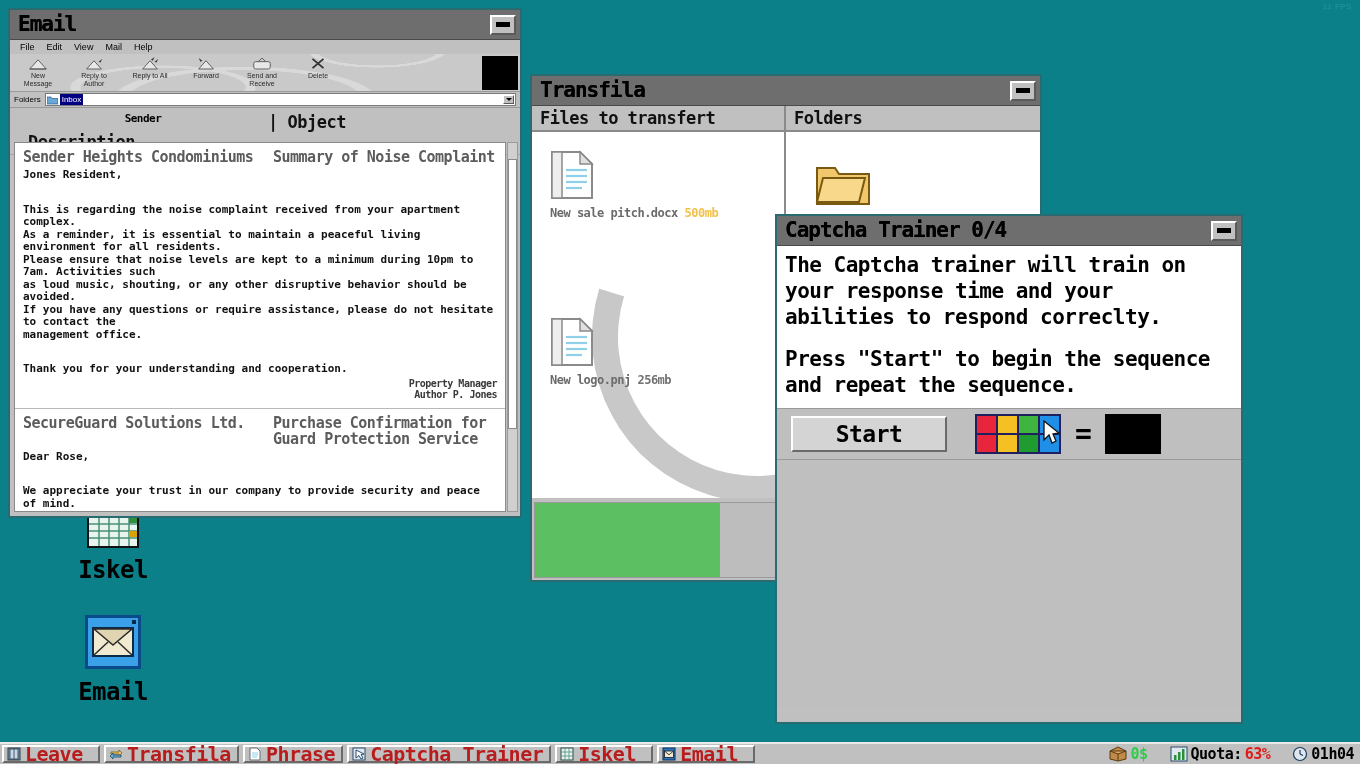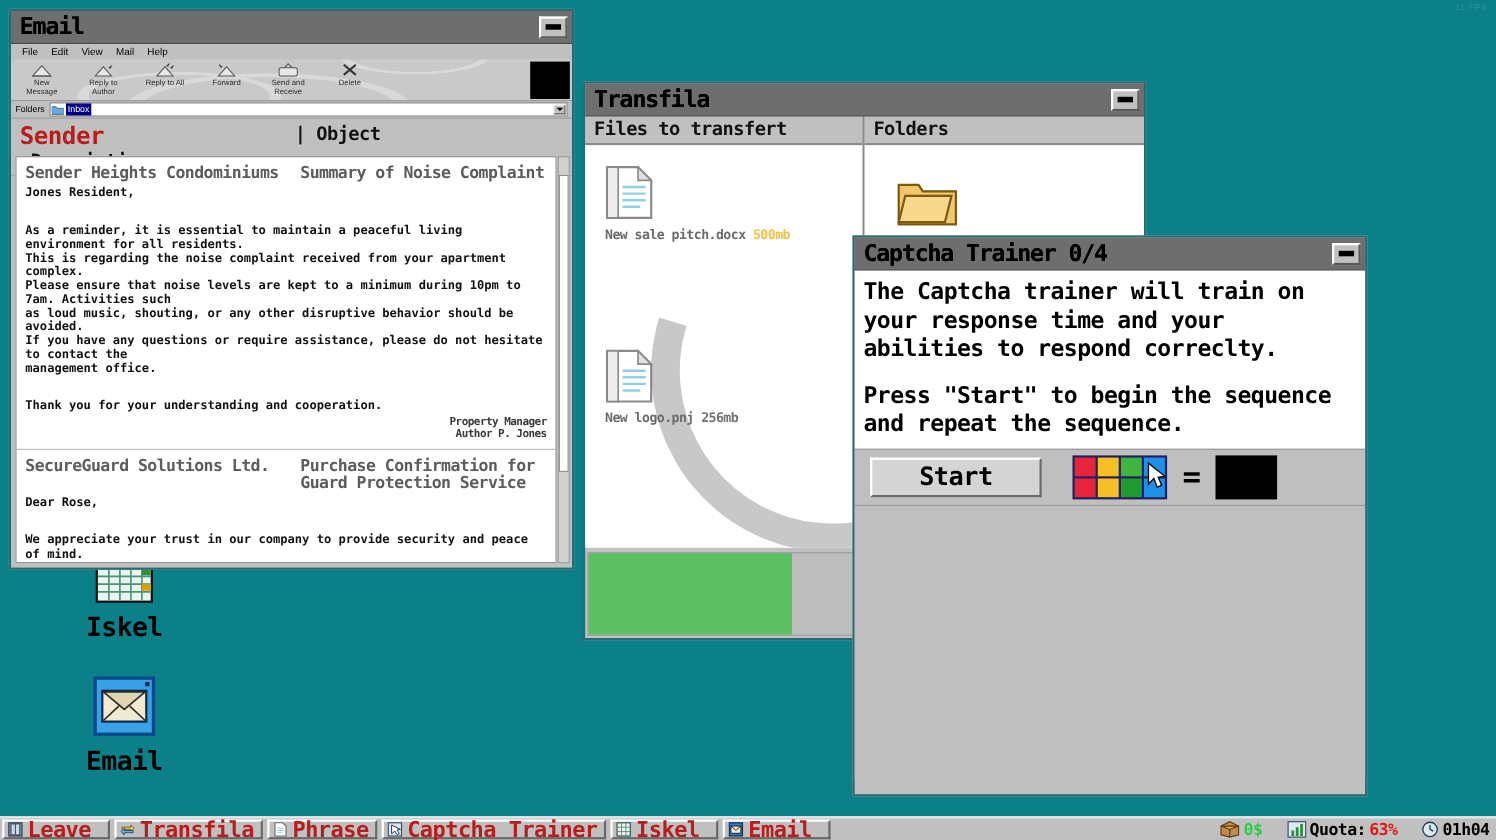--- a/index.html
+++ b/index.html
@@ -107,21 +107,21 @@
   }
   .combo .arrowbox i {
     width: 0; height: 0; border-left: 3px solid transparent;
     border-right: 3px solid transparent; border-top: 3px solid #000;
   }
   .listhdr {
     background: #c0c0c0; padding: 4px 8px 2px 8px; position: relative;
     border-bottom: 1px solid #a8a8a8;
   }
   .listhdr .row1 { display: flex; }
-  .listhdr .h-sender { width: 250px; font-size: 22px; color: #b91c1c; }
+  .listhdr .h-sender { width: 250px; font-size: 11px; color: #000000; text-align: center; }
   .listhdr .h-object { font-size: 17px; color: #111; }
   .listhdr .h-desc { font-size: 17px; color: #111; padding-left: 10px; }
   .datebar {
     background: #c0c0c0; padding: 3px 8px 6px 8px;
     font-size: 17px; color: #444;
   }
   .mail-scroll {
     position: absolute; left: 4px; right: 14px; top: 132px; bottom: 4px;
     background: #fff; border: 1px solid #8a8a8a; overflow: hidden;
   }
@@ -377,22 +377,22 @@
     <div class="mail-scroll">
       <div class="mail-item">
         <div class="mail-top">
           <div class="mail-from px">Sender Heights Condominiums</div>
           <div class="mail-subj px">Summary of Noise Complaint</div>
         </div>
         <div class="mail-body">
           <p>Jones Resident,</p>
           <p class="gap"></p>
           <p class="gap"></p>
+          <p>This is regarding the noise complaint received from your apartment complex.</p>
           <p>As a reminder, it is essential to maintain a peaceful living environment for all residents.</p>
-          <p>This is regarding the noise complaint received from your apartment complex.</p>
           <p>Please ensure that noise levels are kept to a minimum during 10pm to 7am. Activities such</p>
           <p>as loud music, shouting, or any other disruptive behavior should be avoided.</p>
           <p>If you have any questions or require assistance, please do not hesitate to contact the</p>
           <p>management office.</p>
           <p class="gap"></p>
           <p class="gap"></p>
           <p>Thank you for your understanding and cooperation.</p>
         </div>
         <div class="mail-sign">
           <p class="px">Property Manager</p>

